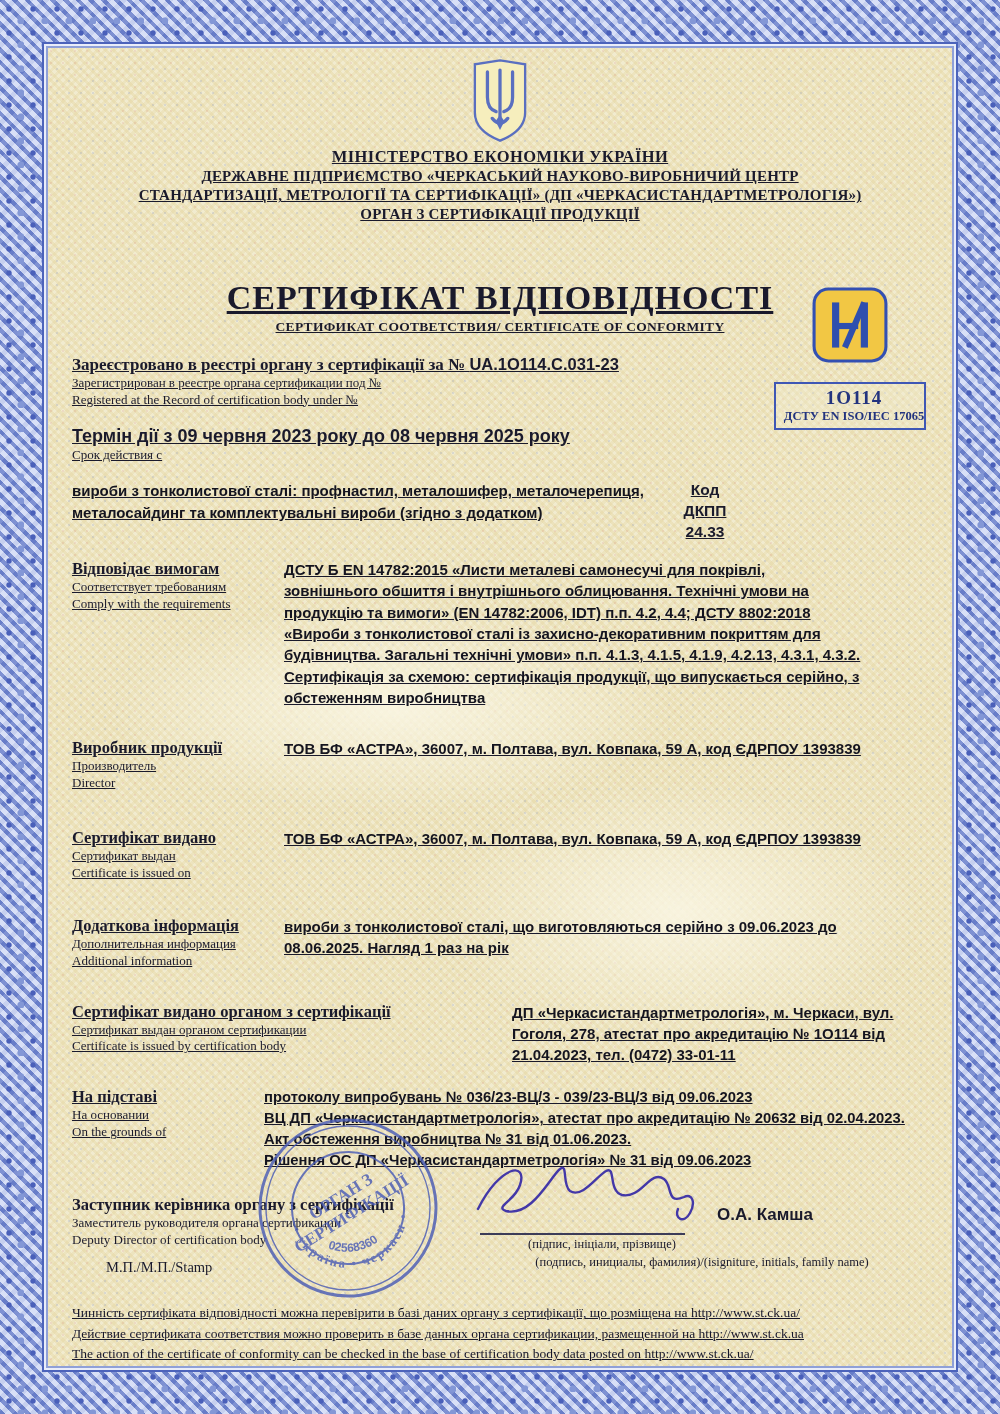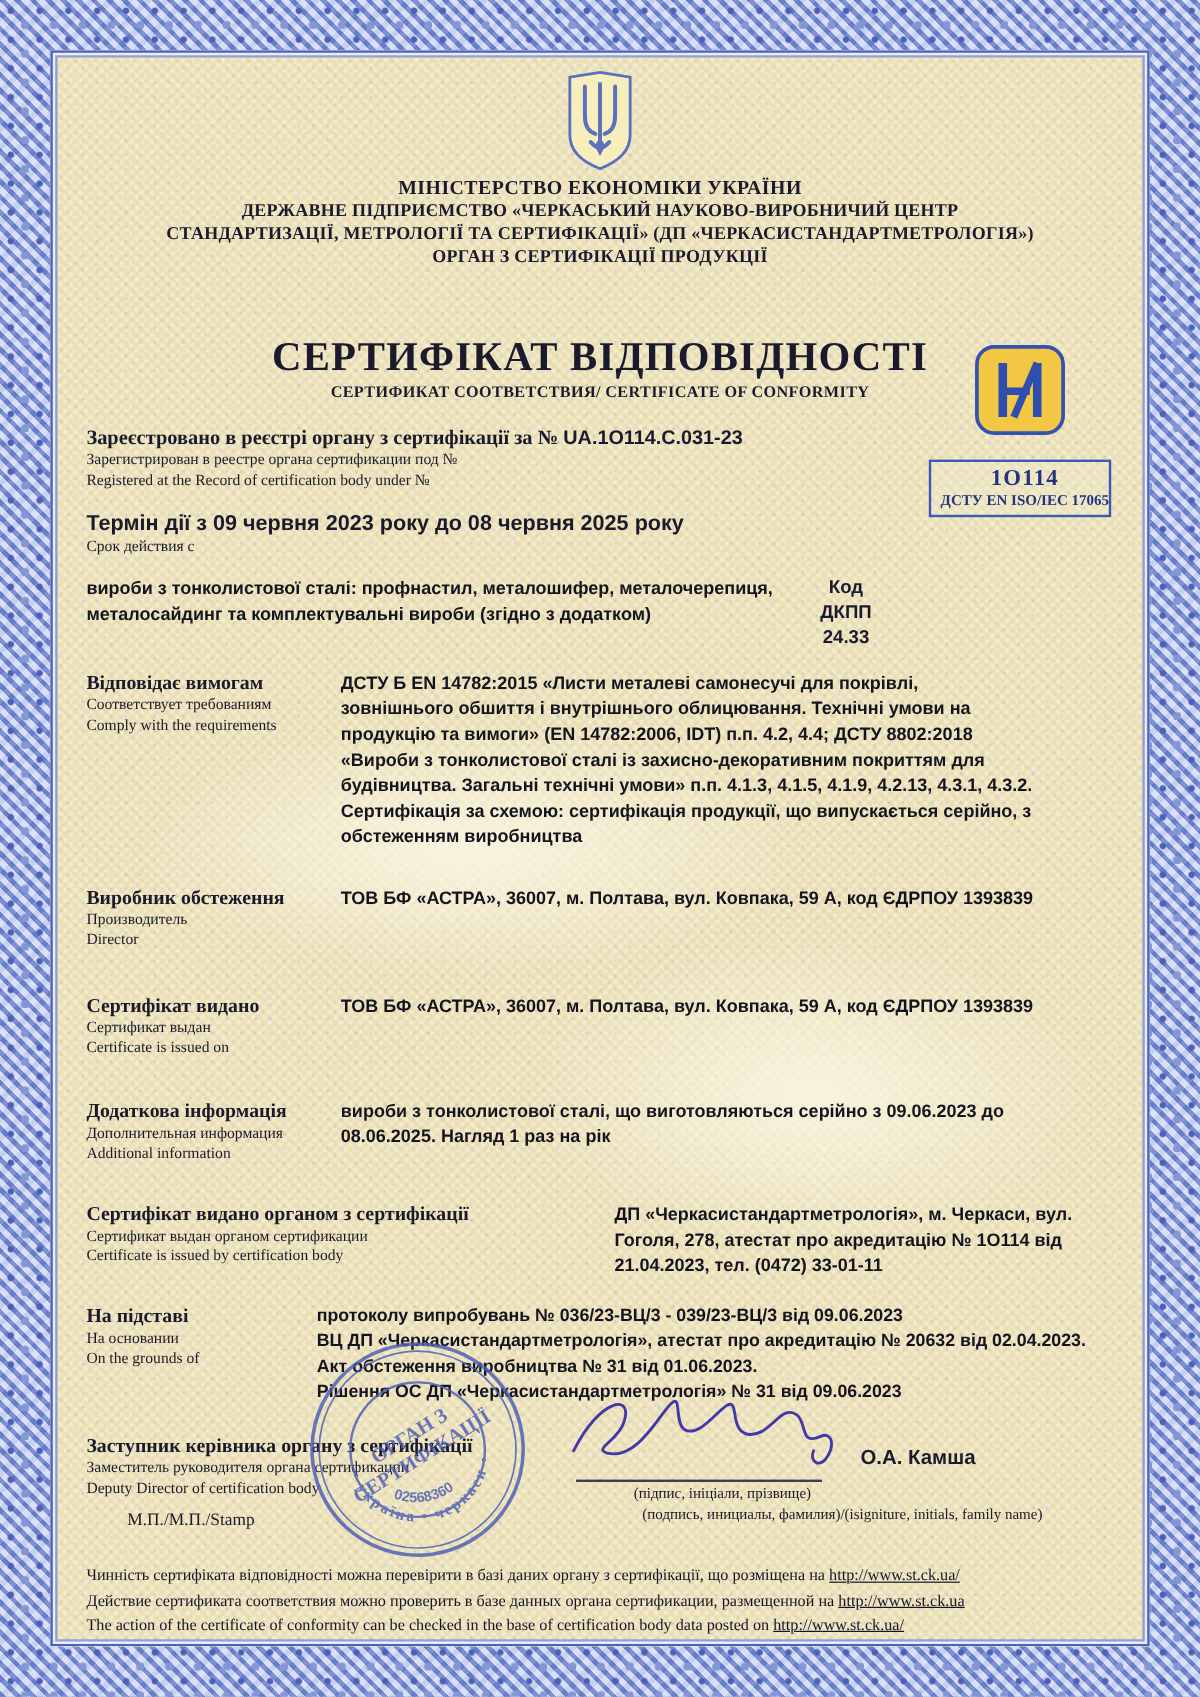--- a/index.html
+++ b/index.html
@@ -11,20 +11,21 @@
     margin:0 auto;
     background-color:#c3cdea;
     background-image:
       radial-gradient(circle at 9px 9px, #4a60ba 2.2px, transparent 3.2px),
       radial-gradient(circle at 21px 21px, #8397d6 3px, transparent 4.2px),
       repeating-linear-gradient(45deg, rgba(66,92,186,.55) 0 4px, rgba(225,231,250,.65) 4px 9px),
       repeating-linear-gradient(-45deg, rgba(66,92,186,.35) 0 5px, rgba(205,214,244,.55) 5px 11px);
     background-size:24px 24px,24px 24px,auto,auto;
     font-family:"Liberation Serif","DejaVu Serif",serif;
     color:#1a1a2c;
+    text-decoration:underline;
   }
   .inner{
     position:relative;
     width:100%;height:100%;
     box-sizing:border-box;
     padding:12px 30px 8px 30px;
     overflow:hidden;
     background-color:#f1ebcf;
     background-image:
       radial-gradient(circle at 3px 3px, rgba(120,140,205,.20) 1px, transparent 1.6px),
@@ -162,21 +163,21 @@
       <div class="lbl">
         <div class="lbl-uk">Відповідає вимогам</div>
         <div class="sub">Соответствует требованиям</div>
         <div class="sub">Comply with the requirements</div>
       </div>
       <div class="val req-val">ДСТУ Б EN 14782:2015 «Листи металеві самонесучі для покрівлі, зовнішнього обшиття і внутрішнього облицювання. Технічні умови на продукцію та вимоги» (EN 14782:2006, IDT) п.п. 4.2, 4.4; ДСТУ 8802:2018 «Вироби з тонколистової сталі із захисно-декоративним покриттям для будівництва. Загальні технічні умови» п.п. 4.1.3, 4.1.5, 4.1.9, 4.2.13, 4.3.1, 4.3.2. Сертифікація за схемою: сертифікація продукції, що випускається серійно, з обстеженням виробництва</div>
     </div>
 
     <div class="row row-producer z">
       <div class="lbl">
-        <div class="lbl-uk">Виробник обстеження</div>
+        <div class="lbl-uk">Виробник продукції</div>
         <div class="sub">Производитель</div>
         <div class="sub">Director</div>
       </div>
       <div class="val req-val">ТОВ БФ «АСТРА», 36007, м. Полтава, вул. Ковпака, 59 А, код ЄДРПОУ 1393839</div>
     </div>
 
     <div class="row row-issued z">
       <div class="lbl">
         <div class="lbl-uk">Сертифікат видано</div>
         <div class="sub">Сертификат выдан</div>

